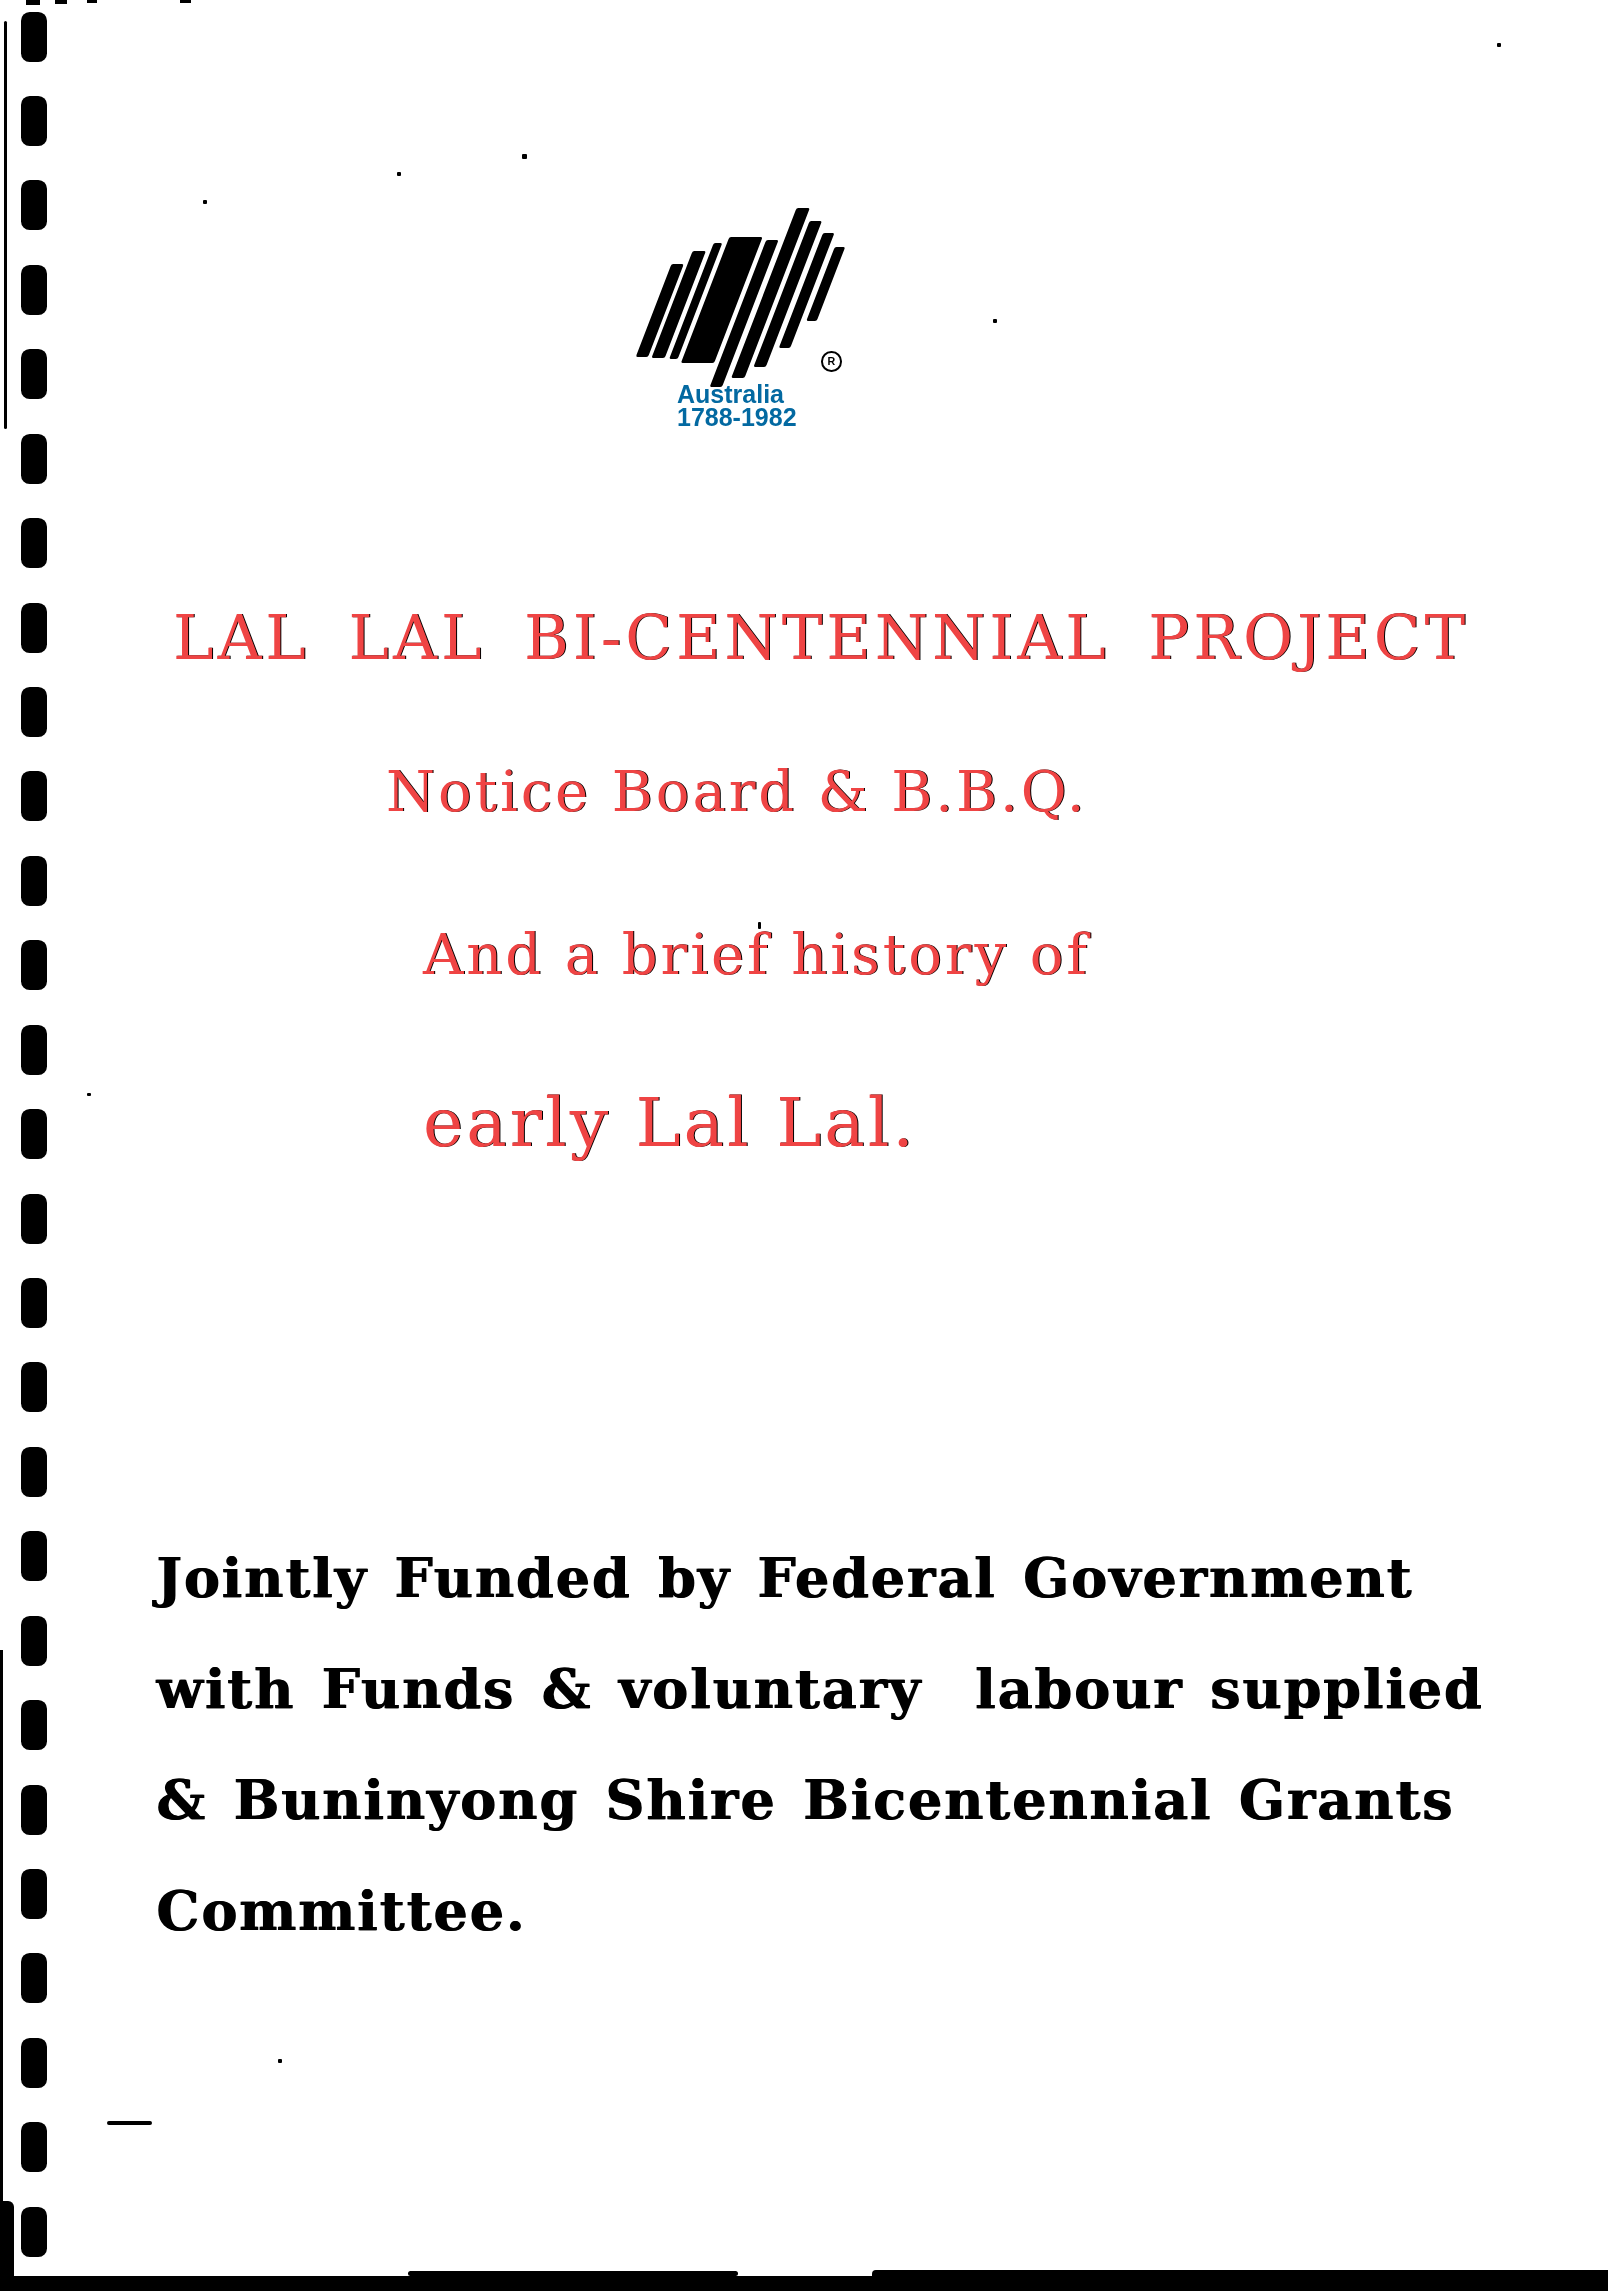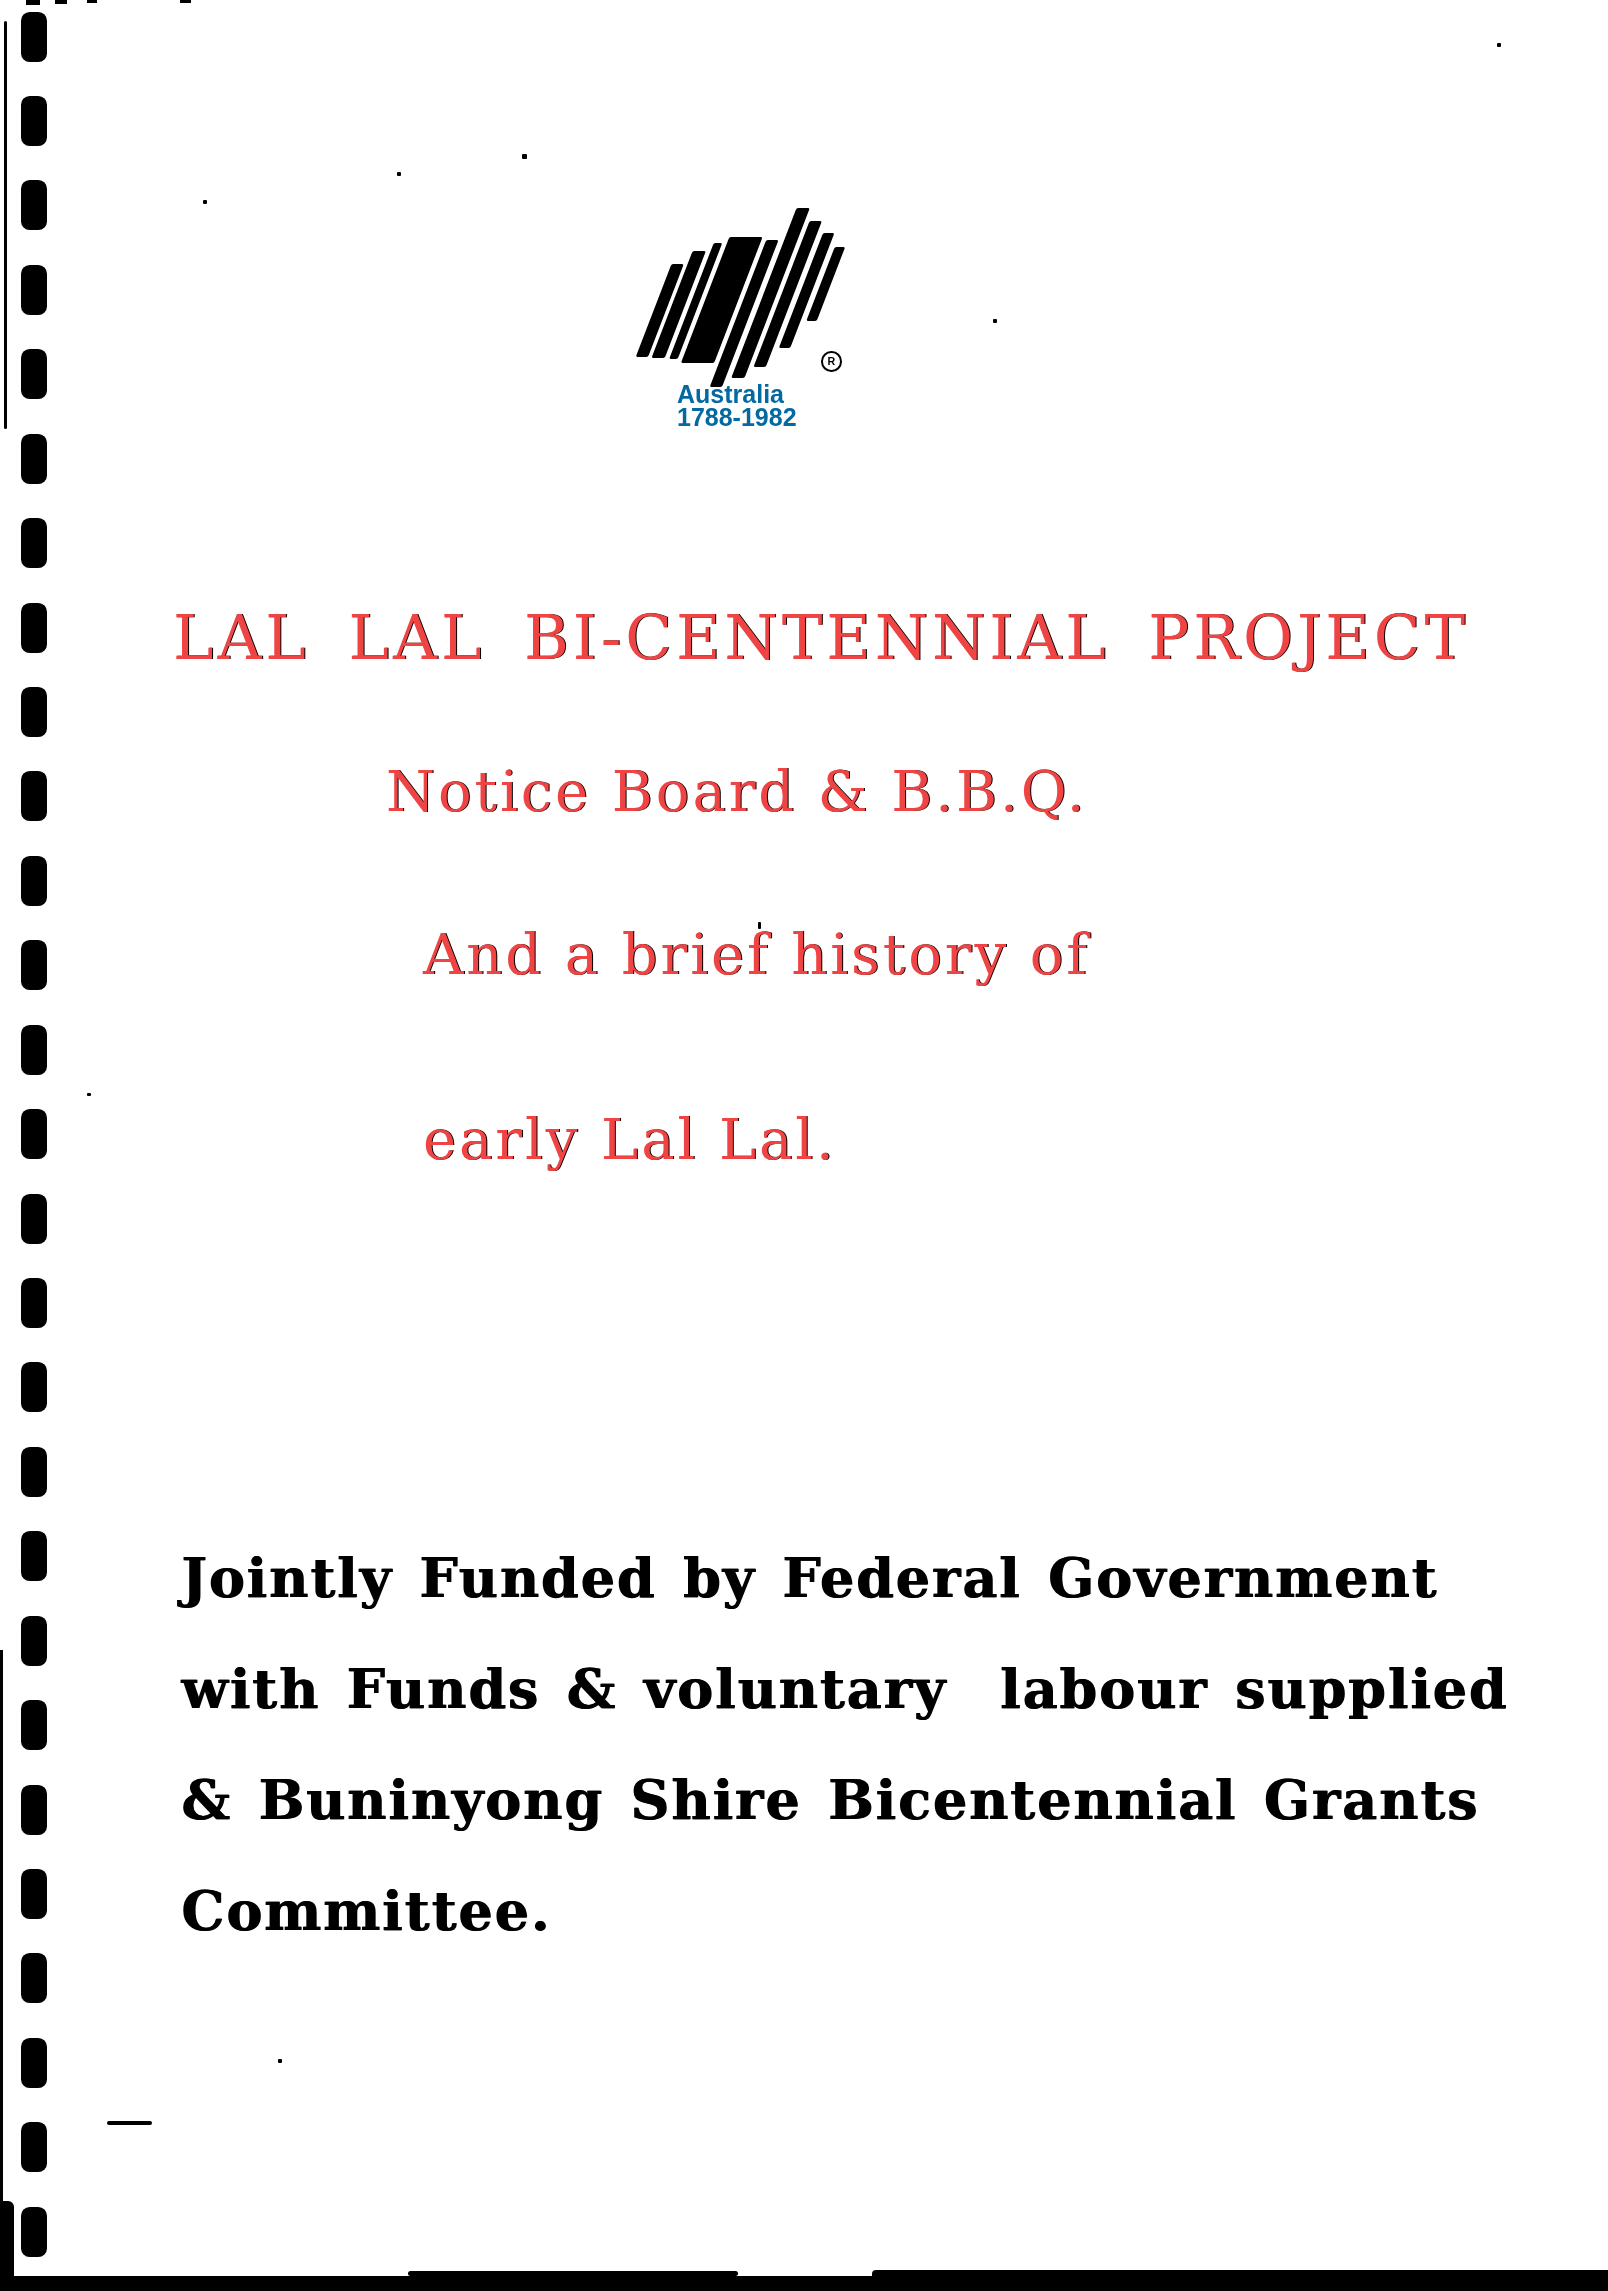--- a/index.html
+++ b/index.html
@@ -86,24 +86,24 @@
     text-shadow: 1px 0 0 #000;
   }
   .title-line {
     left: 173px; top: 602px;
     font-size: 61px;
     letter-spacing: 3.9px;
     word-spacing: 15.5px;
   }
   .sub-line1 { left: 386px; top: 759px;  font-size: 56px; letter-spacing: 2.9px; }
   .sub-line2 { left: 423px; top: 922px;  font-size: 56px; letter-spacing: 2.9px; }
-  .sub-line3 { left: 423px; top: 1107px; font-size: 56px; letter-spacing: 2.9px; }
+  .sub-line3 { left: 423px; top: 1083px; font-size: 68px; letter-spacing: 2.9px; }
 
   .funding-block {
-    position: absolute; left: 181px; top: 1523px;
+    position: absolute; left: 156px; top: 1523px;
     font-family: "DejaVu Serif", serif;
     font-weight: bold; font-size: 54px;
     letter-spacing: 1.9px; word-spacing: 5.8px;
     line-height: 111px;
     color: #000;
     text-shadow: 1px 0 0 #000;
   }
   .funding-block > div { white-space: pre; }
 
   

